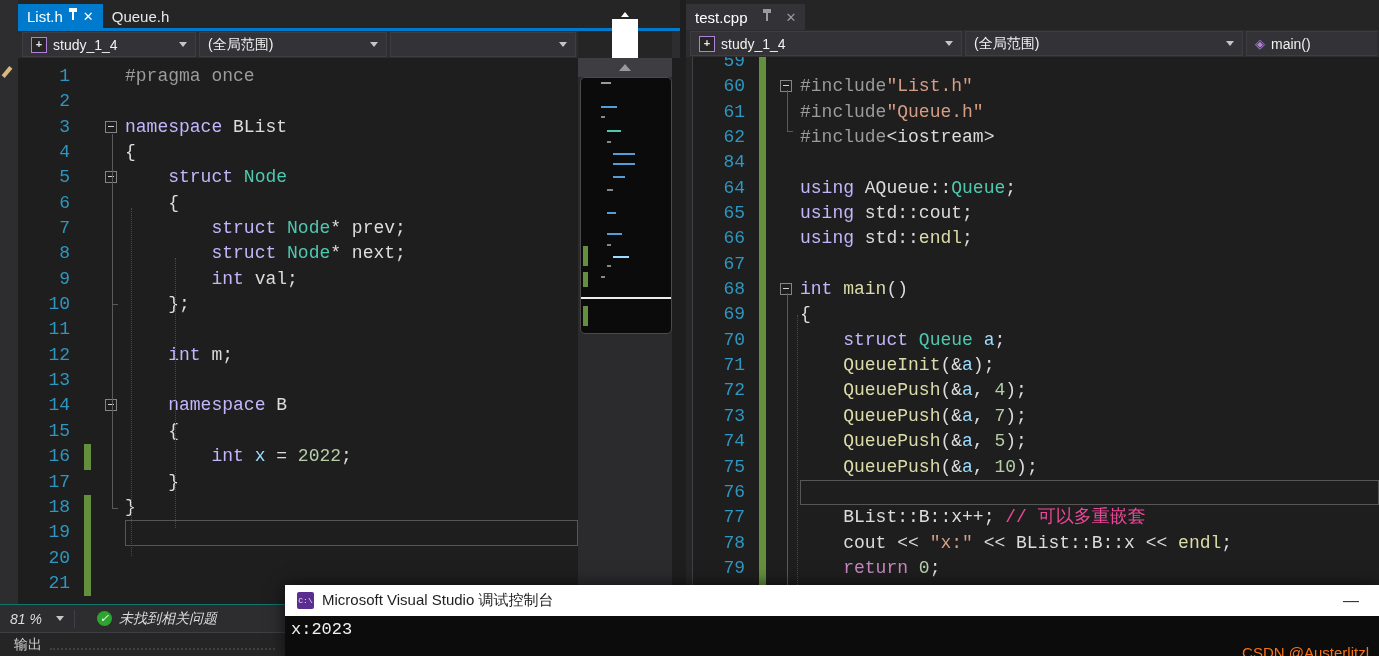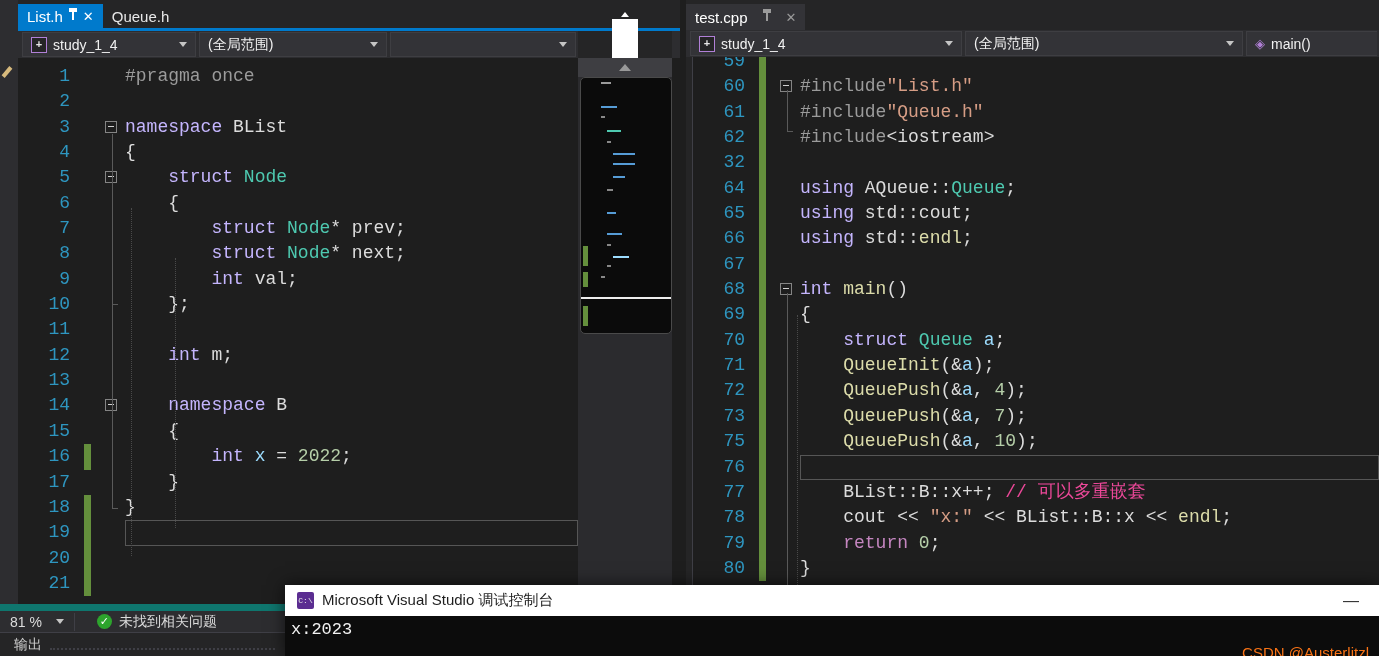--- a/index.html
+++ b/index.html
@@ -62,22 +62,22 @@
   .content.cur{outline:1px solid #565656;outline-offset:-1px;}
   
   .sk{color:#c4b5fd}.st{color:#4ec9b0}.sv{color:#9cdcfe}.sf{color:#dcdcaa}.snu{color:#b5cea8}
   .ss{color:#d69d85}.sc{color:#ec4899}.sp{color:#9b9b9b}.sw{color:#dcdcdc}.sr{color:#c586c0}
   
   .guide{position:absolute;width:1px;}
   .guide.solid{background:#5a5a5a;}
   .guide.dot{border-left:1px dotted #4a4a4a;}
   .tick{position:absolute;height:1px;width:6px;background:#5a5a5a;}
   
-  #status-row{position:absolute;left:0;top:604px;width:285px;height:28px;background:#2d2d30;border-top:7px solid #0f766e;
-              display:flex;align-items:center;color:#dcdcdc;font-size:14px;box-sizing:border-box;}
+  #status-row{position:absolute;left:0;top:604px;width:285px;height:28px;background:#2d2d30;border-top:1px solid #0f766e;
+              display:flex;align-items:center;color:#dcdcdc;font-size:14px;box-sizing:border-box;font-style:italic;}
   #zoom-dd{display:flex;align-items:center;gap:14px;padding:0 10px;height:100%;}
   #zoom-dd .caret{width:0;height:0;border-left:4px solid transparent;border-right:4px solid transparent;border-top:5px solid #c5c5c5;}
   #status-sep{width:1px;height:18px;background:#3f3f46;margin-right:22px;}
   .check-circle{width:15px;height:15px;border-radius:50%;background:#2da42d;color:#fff;font-size:11px;line-height:15px;
                 text-align:center;margin-right:7px;}
   #output-row{position:absolute;left:0;top:632px;width:285px;height:24px;background:#252526;border-top:1px solid #3f3f46;
               display:flex;align-items:center;color:#d0d0d0;font-size:14px;box-sizing:border-box;padding:0 10px 0 14px;}
   #output-row .dots{flex:1;border-top:2px dotted #3f3f46;margin-left:8px;margin-top:8px;}
   
   #console-win{position:absolute;left:285px;top:585px;width:1094px;height:71px;z-index:10;box-shadow:0 0 16px rgba(0,0,0,.65);}
@@ -349,21 +349,21 @@
           <span class="foldcol"></span>
           <span class="content"><span class="sp">#include</span><span class="ss">"Queue.h"</span></span>
         </div>
         <div class="code-line">
           <span class="ln">62</span>
           <span class="barcol on"></span>
           <span class="foldcol"></span>
           <span class="content"><span class="sp">#include</span><span class="sw">&lt;iostream&gt;</span></span>
         </div>
         <div class="code-line">
-          <span class="ln">32</span>
+          <span class="ln">84</span>
           <span class="barcol on"></span>
           <span class="foldcol"></span>
           <span class="content"></span>
         </div>
         <div class="code-line">
           <span class="ln">64</span>
           <span class="barcol on"></span>
           <span class="foldcol"></span>
           <span class="content"><span class="sk">using</span><span class="sw"> AQueue::</span><span class="st">Queue</span><span class="sw">;</span></span>
         </div>
@@ -415,20 +415,26 @@
           <span class="ln">72</span>
           <span class="barcol on"></span>
           <span class="foldcol"></span>
           <span class="content"><span class="sw">    </span><span class="sf">QueuePush</span><span class="sw">(&amp;</span><span class="sv">a</span><span class="sw">, </span><span class="snu">4</span><span class="sw">);</span></span>
         </div>
         <div class="code-line">
           <span class="ln">73</span>
           <span class="barcol on"></span>
           <span class="foldcol"></span>
           <span class="content"><span class="sw">    </span><span class="sf">QueuePush</span><span class="sw">(&amp;</span><span class="sv">a</span><span class="sw">, </span><span class="snu">7</span><span class="sw">);</span></span>
+        </div>
+        <div class="code-line">
+          <span class="ln">74</span>
+          <span class="barcol on"></span>
+          <span class="foldcol"></span>
+          <span class="content"><span class="sw">    </span><span class="sf">QueuePush</span><span class="sw">(&amp;</span><span class="sv">a</span><span class="sw">, </span><span class="snu">5</span><span class="sw">);</span></span>
         </div>
         <div class="code-line">
           <span class="ln">75</span>
           <span class="barcol on"></span>
           <span class="foldcol"></span>
           <span class="content"><span class="sw">    </span><span class="sf">QueuePush</span><span class="sw">(&amp;</span><span class="sv">a</span><span class="sw">, </span><span class="snu">10</span><span class="sw">);</span></span>
         </div>
         <div class="code-line">
           <span class="ln">76</span>
           <span class="barcol on"></span>

